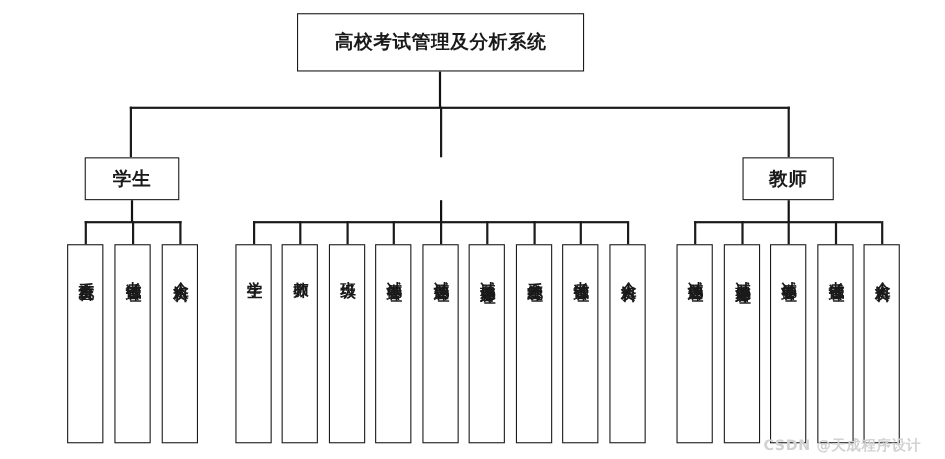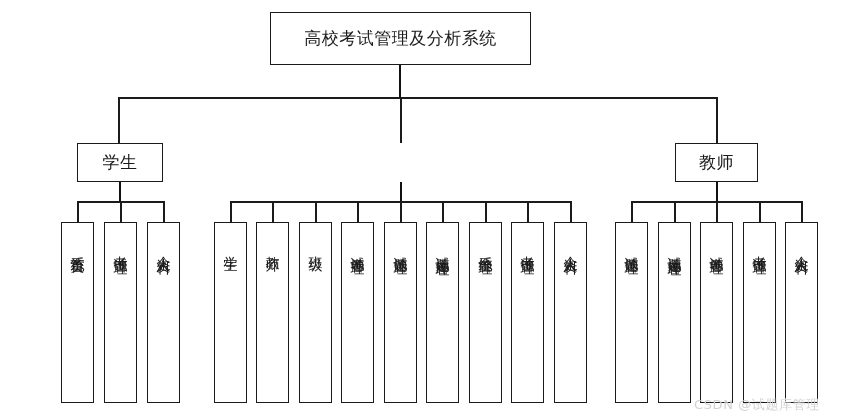--- a/index.html
+++ b/index.html
@@ -7,20 +7,21 @@
     padding: 0;
     background: #ffffff;
   }
   #diagram {
     position: relative;
     width: 859px;
     height: 417px;
     background: #ffffff;
     font-family: "DejaVu Sans", "Liberation Sans", sans-serif;
     overflow: hidden;
+    font-weight: bold;
   }
   .node {
     position: absolute;
     box-sizing: border-box;
     border: 1.4px solid #1b1b1b;
     background: #ffffff;
     display: flex;
     align-items: center;
     justify-content: center;
     color: #1a1a1a;
@@ -161,15 +162,15 @@
   <div class="node node-leaf" style="left:700px; top:222px; width:33px; height:181px;">
     <span class="leaf-label">试卷管理</span>
   </div>
   <div class="node node-leaf" style="left:743px; top:222px; width:33px; height:181px;">
     <span class="leaf-label">考试管理</span>
   </div>
   <div class="node node-leaf" style="left:785px; top:222px; width:33px; height:181px;">
     <span class="leaf-label">个人资料</span>
   </div>
 
-  <div class="watermark" style="left:694px; top:396px;">CSDN @试题库管理</div>
+  <div class="watermark" style="left:694px; top:396px;">CSDN @天成程序设计</div>
 
 </div>
 
 </body></html>

